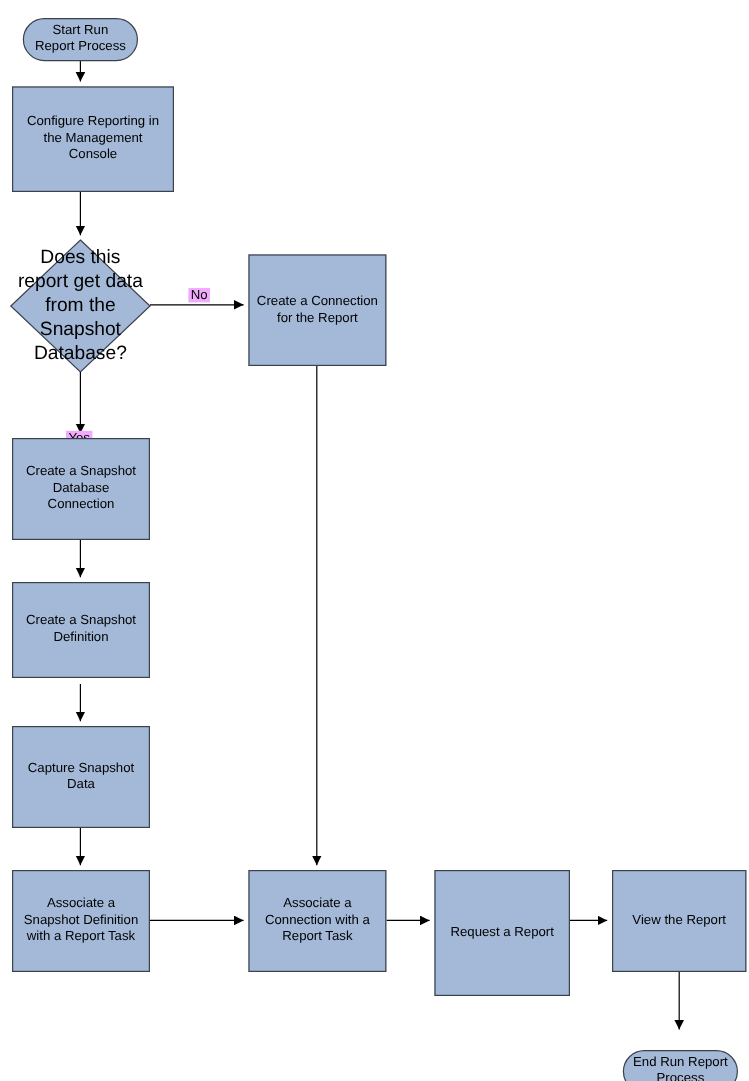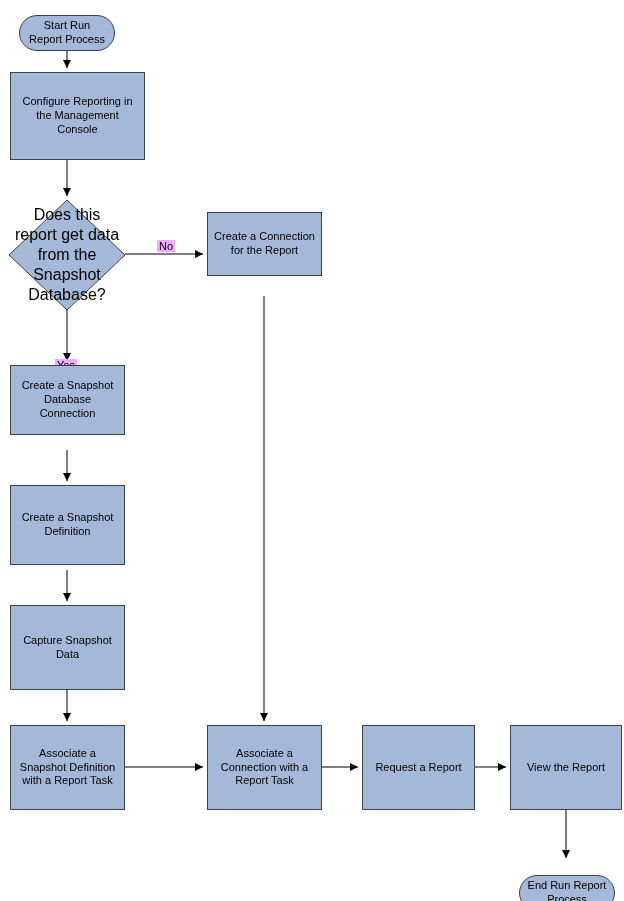--- a/index.html
+++ b/index.html
@@ -94,45 +94,45 @@
     <span>Configure Reporting in the Management Console</span>
   </div>
 
   <div class="decision-text" style="left:14px; top:220px; width:106px; height:70px;">
     <span>Does this report get data from the Snapshot Database?</span>
   </div>
 
   <div class="edge-label" style="left:157px; top:240px;">No</div>
   <div class="edge-label" style="left:55px; top:331px;margin-top:28px;">Yes</div>
 
-  <div class="node" style="left:207px; top:212px; width:115px; height:64px;">
+  <div class="node" style="left:207px; top:212px; width:115px; height:93px;">
     <span>Create a Connection for the Report</span>
   </div>
 
-  <div class="node" style="left:10px; top:365px; width:115px; height:70px;">
+  <div class="node" style="left:10px; top:365px; width:115px; height:85px;">
     <span>Create a Snapshot Database Connection</span>
   </div>
 
   <div class="node" style="left:10px; top:485px; width:115px; height:80px;">
     <span>Create a Snapshot Definition</span>
   </div>
 
   <div class="node" style="left:10px; top:605px; width:115px; height:85px;">
     <span>Capture Snapshot Data</span>
   </div>
 
   <div class="node" style="left:10px; top:725px; width:115px; height:85px;">
     <span>Associate a Snapshot Definition with a Report Task</span>
   </div>
 
   <div class="node" style="left:207px; top:725px; width:115px; height:85px;">
     <span>Associate a Connection with a Report Task</span>
   </div>
 
-  <div class="node" style="left:362px; top:725px; width:113px; height:85px;text-align:center;">
+  <div class="node" style="left:362px; top:725px; width:113px; height:105px;text-align:center;">
     <span>Request a Report</span>
   </div>
 
   <div class="node" style="left:510px; top:725px; width:112px; height:85px;text-align:center;">
     <span>View the Report</span>
   </div>
 
   <div class="node terminator" style="left:519px; top:862px; width:96px; height:36px;">
     <span>End Run Report Process</span>
   </div>

